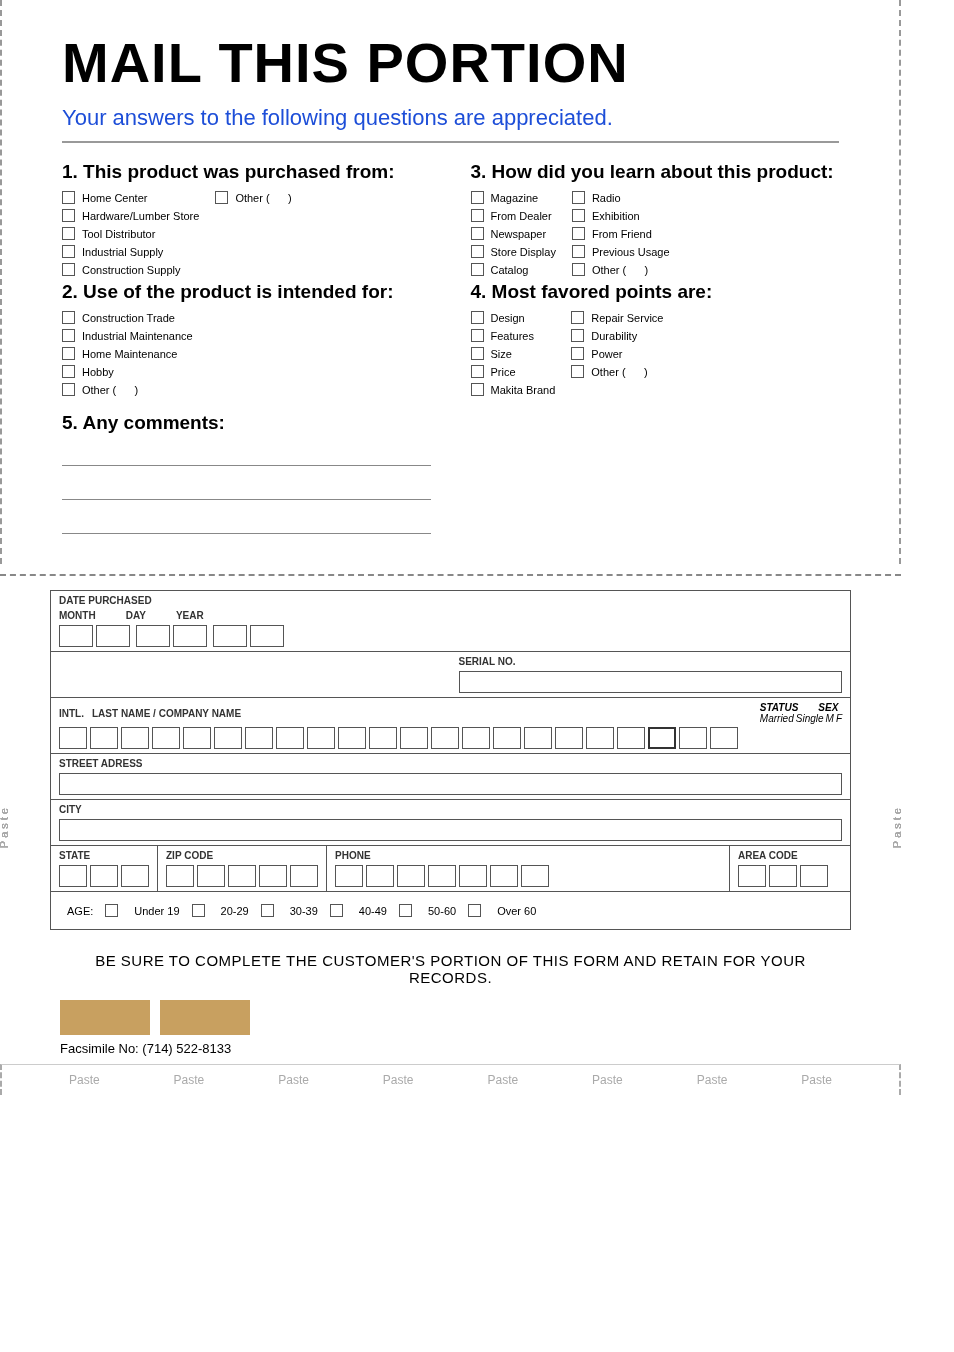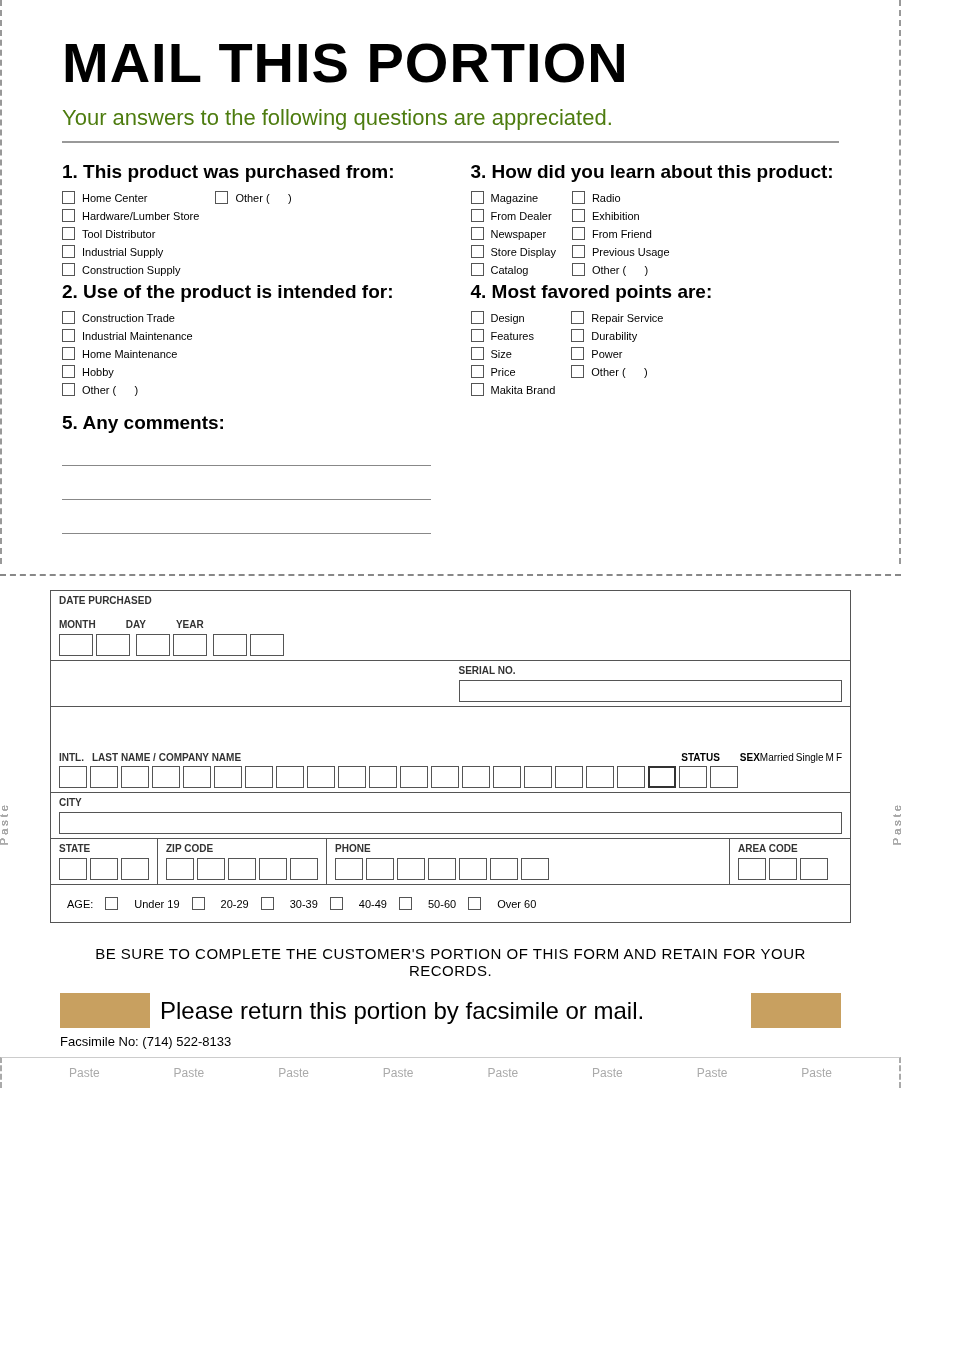--- a/index.html
+++ b/index.html
@@ -26,21 +26,21 @@
     .main-title {
       font-size: 56px;
       font-weight: 900;
       color: #000;
       margin-bottom: 10px;
       letter-spacing: 1px;
     }
     .subtitle {
       font-size: 22px;
       font-weight: 400;
-      color: #4d7c0f;
+      color: #1d4ed8;
       border-bottom: 2px solid #999;
       padding-bottom: 10px;
       margin-bottom: 18px;
     }
     .questions-area {
       display: flex;
       gap: 0;
     }
     .q-left {
       flex: 1;
@@ -402,21 +402,21 @@
       <span class="paste-side">Paste</span>
       <span class="paste-side">Paste</span>
       <span class="paste-side">Paste</span>
     </div>
 
     <div class="card-area" style="margin: 14px 20px;">
 
       <div class="card-row">
         <div class="card-cell" style="flex:1;">
           <div class="cell-label">DATE PURCHASED</div>
-          <div style="display:flex; gap:30px; margin-top:13px;">
+          <div style="display:flex; gap:30px; margin-top:4px;">
             <span class="cell-label">MONTH</span>
             <span class="cell-label">DAY</span>
             <span class="cell-label">YEAR</span>
           </div>
           <div style="display:flex; gap:6px; margin-top:4px;">
             <div style="display:flex; gap:3px;">
               <div class="input-box"></div>
               <div class="input-box"></div>
             </div>
             <div style="display:flex; gap:3px;">
@@ -433,26 +433,26 @@
 
       <div class="card-row" style="border-top:none;">
         <div class="card-cell" style="flex:1; border-right:none;"></div>
         <div class="card-cell" style="flex:1;">
           <div class="cell-label">SERIAL NO.</div>
           <div style="height:22px; border:1.5px solid #555; margin-top:4px; width:100%;"></div>
         </div>
       </div>
 
       <div class="card-row">
-        <div class="card-cell" style="flex:1;margin-top:41px;">
+        <div class="card-cell" style="flex:1;">
           <div style="display:flex; align-items:center; gap:8px; margin-bottom:3px;">
             <span class="cell-label">INTL.</span>
             <span class="cell-label">LAST NAME / COMPANY NAME</span>
             <span style="flex:1;"></span>
-            <div style="display:flex; align-items:flex-end;">
+            <div style="display:flex; flex-direction:column; align-items:flex-start;font-style:italic;">
               <div style="display:flex; gap:20px; font-size:10px; font-weight:700;">
                 <span>STATUS</span>
                 <span>SEX</span>
               </div>
               <div style="display:flex; gap:2px; font-size:10px;">
                 <span>Married</span>
                 <span>Single</span>
                 <span>M</span>
                 <span>F</span>
               </div>
@@ -478,20 +478,26 @@
             <div class="name-box"></div>
             <div class="name-box"></div>
             <div class="name-box"></div>
             <div class="name-box" style="border:2px solid #333;"></div>
             <div class="name-box"></div>
             <div class="name-box"></div>
           </div>
         </div>
       </div>
 
+      <div class="card-row">
+        <div class="card-cell" style="flex:1;">
+          <div class="cell-label">STREET ADRESS</div>
+          <div style="height:22px; border:1.5px solid #555; margin-top:4px; width:100%;"></div>
+        </div>
+      </div>
 
       <div class="card-row">
         <div class="card-cell" style="flex:1;">
           <div class="cell-label">CITY</div>
           <div style="height:22px; border:1.5px solid #555; margin-top:4px; width:100%;"></div>
         </div>
       </div>
 
       <div class="card-row">
         <div class="card-cell" style="flex:0 0 100px;">
@@ -552,21 +558,20 @@
             <span>Over 60</span>
           </div>
         </div>
       </div>
     </div>
 
     <div class="footer-note">BE SURE TO COMPLETE THE CUSTOMER'S PORTION OF THIS FORM AND RETAIN FOR YOUR RECORDS.</div>
 
     <div class="return-banner">
       <span class="banner-block"></span>
-      <span class="return-text">Please return this portion by facsimile or mail.</span>
       <span class="banner-block"></span>
     </div>
 
     <div class="fax-text">Facsimile No: (714) 522-8133</div>
   </div>
 
   <div class="bottom-paste-row">
     <span class="paste-label">Paste</span>
     <span class="paste-label">Paste</span>
     <span class="paste-label">Paste</span>

